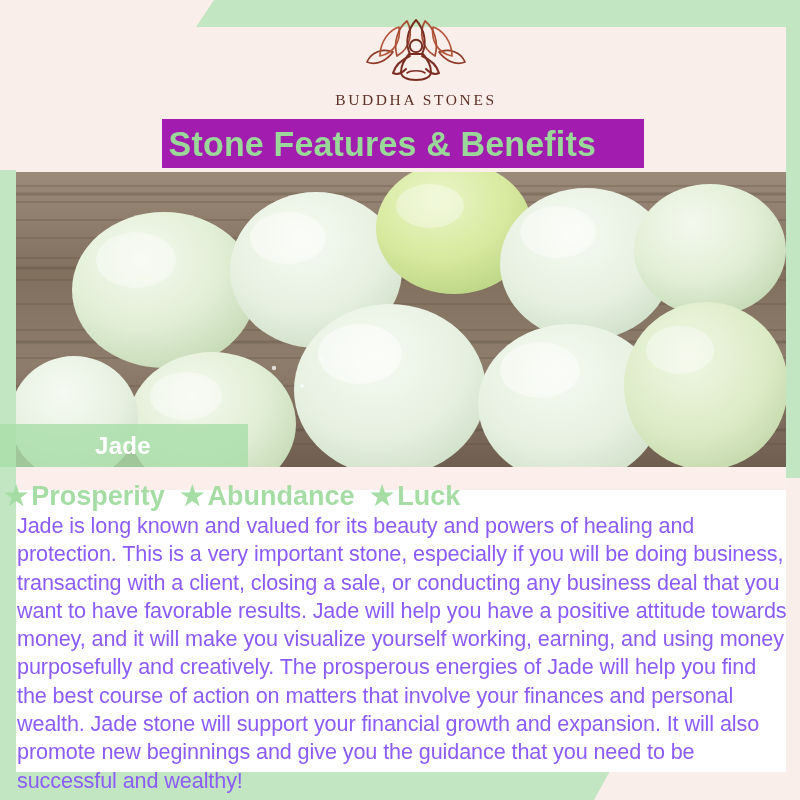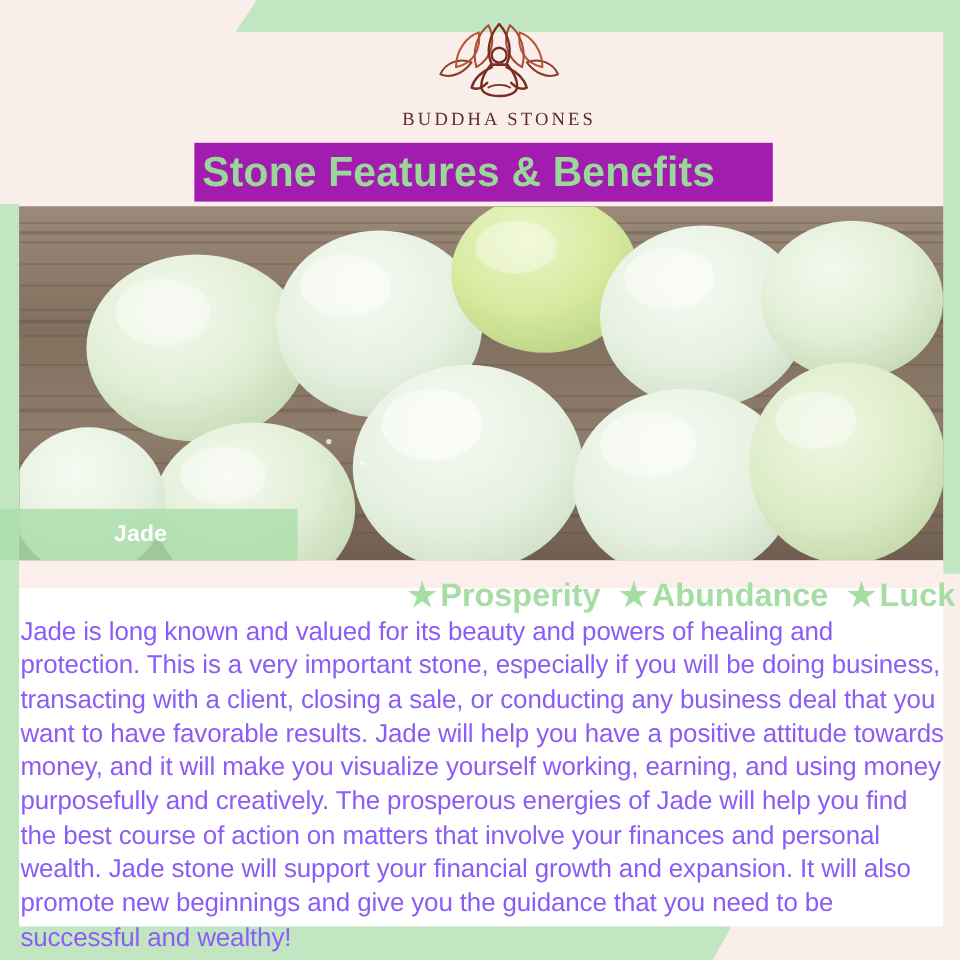--- a/index.html
+++ b/index.html
@@ -125,33 +125,33 @@
     left: 0;
     width: 248px;
     height: 43px;
     background: rgba(170, 222, 170, 0.82);
     display: flex;
     align-items: center;
     z-index: 7;
   }
   .stone-label-text {
     margin-left: 95px;
-    font-size: 19px;
+    font-size: 24px;
     font-weight: bold;
     color: #ffffff;
     letter-spacing: 0.3px;
   }
 
   
   .benefits {
     position: absolute;
     top: 480px;
     left: 0;
     width: 800px;
-    text-align: right;
+    text-align: left;
     font-family: "Liberation Sans Narrow", "Liberation Sans", sans-serif;
     font-weight: bold;
     font-size: 27px;
     color: #a5dda5;
     white-space: nowrap;
     z-index: 6;
   }
   .benefit-item { margin: 0 4px; }
   .star { margin-right: 3px; }
 

